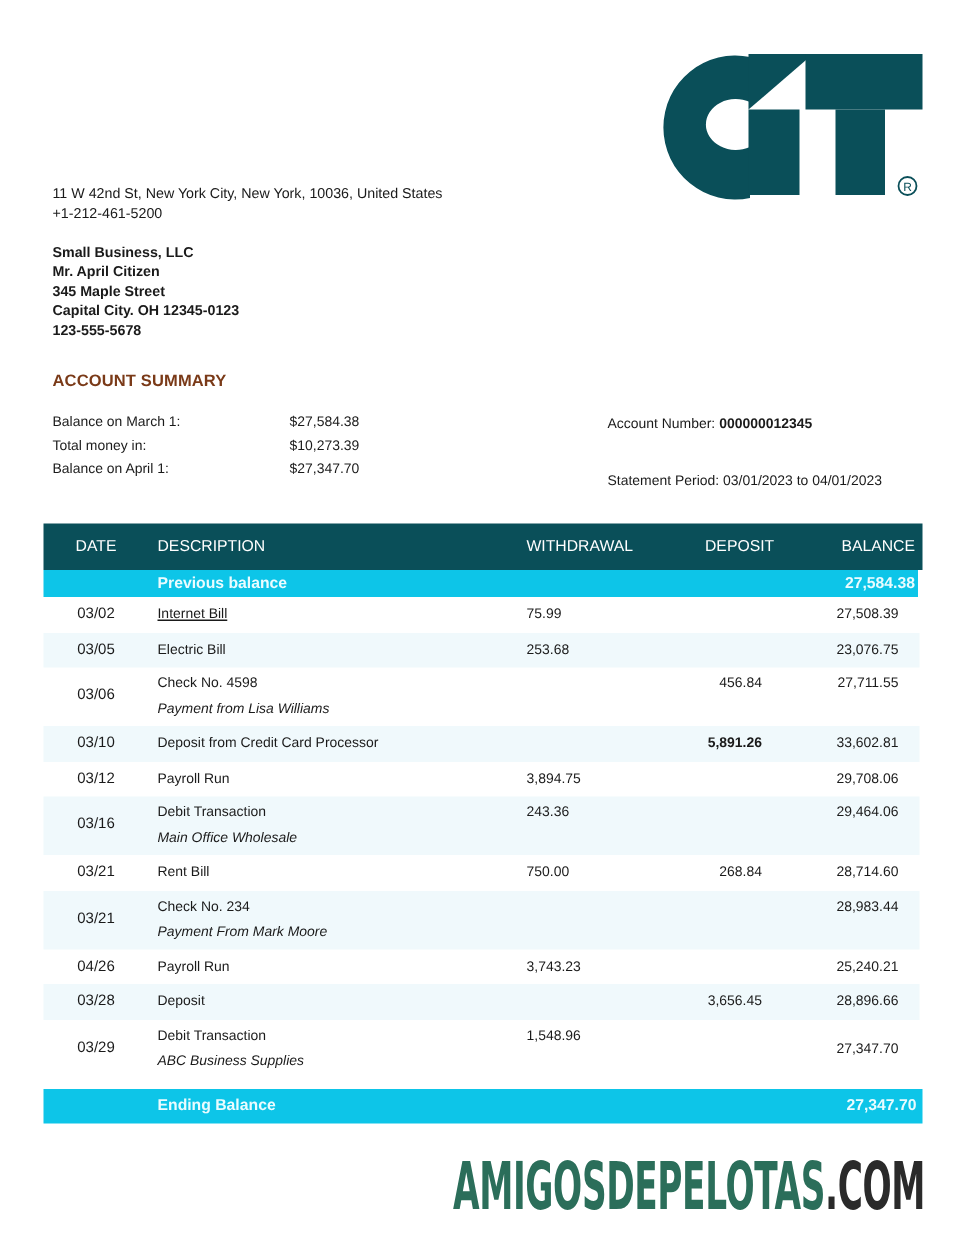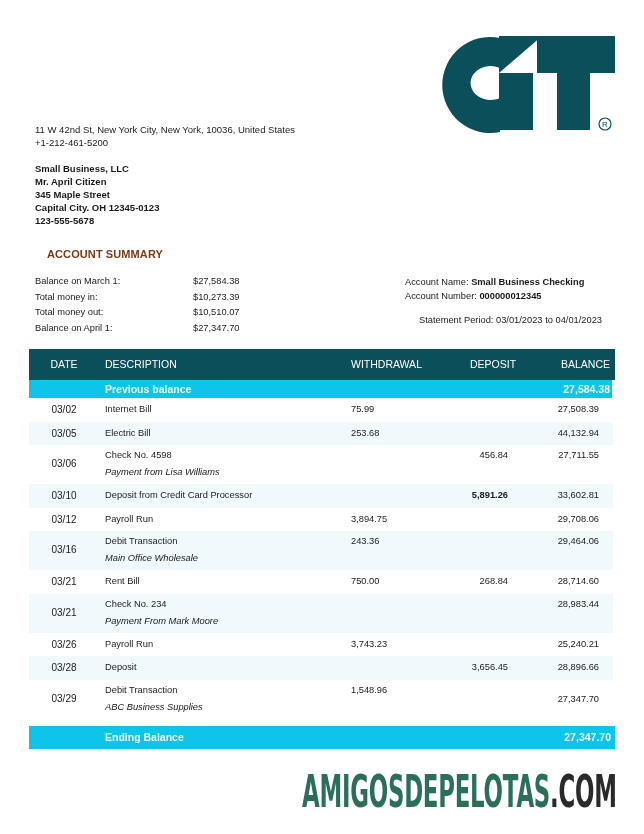--- a/index.html
+++ b/index.html
@@ -2,27 +2,27 @@
 <html><head>
 <meta charset="utf-8">
 <style>
   html, body { margin: 0; padding: 0; background: #ffffff; }
   body { width: 644px; height: 834px; position: relative; overflow: hidden;
          font-family: "Liberation Sans", "DejaVu Sans", sans-serif; color: #1a1a1a; }
   .abs { position: absolute; }
   .logo { left: 405px; top: 36px; width: 215px; height: 100px; }
   .bank-addr { left: 35px; top: 123px; font-size: 9.5px; line-height: 13px; }
   .cust { left: 35px; top: 162px; font-size: 9.5px; line-height: 13px; font-weight: bold; }
-  .summary-title { left: 35px; top: 248px; font-size: 11px; font-weight: bold; color: #7a3a18; letter-spacing: 0.1px; margin-left: 12px; }
+  .summary-title { left: 35px; top: 248px; font-size: 11px; font-weight: bold; color: #7a3a18; letter-spacing: 0.1px; }
   .summary { left: 35px; top: 274px; font-size: 9.3px; line-height: 15.5px; }
   .summary .row { display: flex; }
   .summary .lbl { width: 158px; }
   .acct { left: 405px; top: 276px; font-size: 9.3px; line-height: 13.5px; }
   .acct .val { font-weight: bold; }
-  .period { left: 405px; top: 315px; font-size: 9.3px; margin-left: 14px; }
+  .period { left: 405px; top: 315px; font-size: 9.3px; }
 
   .table { left: 29px; top: 349px; width: 586px; }
   .thead { height: 31px; background: #0a4f59; color: #ffffff; font-size: 10.5px; position: relative; }
   .thead span, .trow span, .tprev span { position: absolute; }
   .thead span { top: 9px; }
   .c-date { left: 0; width: 70px; text-align: center; }
   .c-desc { left: 76px; }
   .c-wd { left: 322px; }
   .c-dep-h { left: 441px; }
   .c-dep { right: 105px; text-align: right; }
@@ -82,31 +82,26 @@
 <div class="abs summary">
   <div class="row">
       <span class="lbl">Balance on March 1:</span>
       <span>$27,584.38</span>
     </div>
   <div class="row">
       <span class="lbl">Total money in:</span>
       <span>$10,273.39</span>
     </div>
   <div class="row">
-      <span class="lbl">Total money out:</span>
-      <span>$10,510.07</span>
-    </div>
-  <div class="row">
       <span class="lbl">Balance on April 1:</span>
       <span>$27,347.70</span>
     </div>
 </div>
 
 <div class="abs acct">
-  <div><span>Account Name:</span> <span class="val">Small Business Checking</span></div>
   <div><span>Account Number:</span> <span class="val">000000012345</span></div>
 </div>
 <div class="abs period">
   <span>Statement Period:</span> <span>03/01/2023 to 04/01/2023</span>
 </div>
 
 <div class="abs table">
   <div class="thead">
     <span class="c-date">DATE</span>
     <span class="c-desc">DESCRIPTION</span>
@@ -114,31 +109,31 @@
     <span class="c-dep-h">DEPOSIT</span>
     <span class="c-bal-h">BALANCE</span>
   </div>
   <div class="tprev">
     <span class="c-desc">Previous balance</span>
     <span class="c-bal">27,584.38</span>
   </div>
   <div id="rows">
       <div class="trow" style="height: 23.5px;">
         <span class="c-date" style="top: 6px;">03/02</span>
-        <span class="c-desc" style="top: 6px;">Internet Bill</span>
+        <span class="c-desc" style="top: 6px; text-decoration: underline;">Internet Bill</span>
         <span class="c-wd" style="top: 6px;">75.99</span>
         <span class="c-dep" style="top: 6px;"></span>
         <span class="c-bal" style="top: 6px;">27,508.39</span>
       </div>
       <div class="trow alt" style="height: 23.5px;">
         <span class="c-date" style="top: 6px;">03/05</span>
         <span class="c-desc" style="top: 6px;">Electric Bill</span>
         <span class="c-wd" style="top: 6px;">253.68</span>
         <span class="c-dep" style="top: 6px;"></span>
-        <span class="c-bal" style="top: 6px;">44,132.94</span>
+        <span class="c-bal" style="top: 6px;">23,076.75</span>
       </div>
       <div class="trow" style="height: 39px;">
         <span class="c-date" style="top: 13px;">03/06</span>
         <span class="c-desc" style="top: 5px;">Check No. 4598</span>
         <span class="c-wd" style="top: 5px;"></span>
         <span class="c-dep" style="top: 5px;">456.84</span>
         <span class="c-bal" style="top: 5px;">27,711.55</span>
         <span class="c-desc sub" style="top: 22px;">Payment from Lisa Williams</span>
       </div>
       <div class="trow alt" style="height: 23.5px;">
@@ -172,21 +167,21 @@
       </div>
       <div class="trow alt" style="height: 39px;">
         <span class="c-date" style="top: 13px;">03/21</span>
         <span class="c-desc" style="top: 5px;">Check No. 234</span>
         <span class="c-wd" style="top: 5px;"></span>
         <span class="c-dep" style="top: 5px;"></span>
         <span class="c-bal" style="top: 5px;">28,983.44</span>
         <span class="c-desc sub" style="top: 22px; text-align: center;">Payment From Mark Moore</span>
       </div>
       <div class="trow" style="height: 23.5px;">
-        <span class="c-date" style="top: 6px;">03/26</span>
+        <span class="c-date" style="top: 6px;">04/26</span>
         <span class="c-desc" style="top: 6px;">Payroll Run</span>
         <span class="c-wd" style="top: 6px;">3,743.23</span>
         <span class="c-dep" style="top: 6px;"></span>
         <span class="c-bal" style="top: 6px;">25,240.21</span>
       </div>
       <div class="trow alt" style="height: 23.5px;">
         <span class="c-date" style="top: 6px;">03/28</span>
         <span class="c-desc" style="top: 6px;">Deposit</span>
         <span class="c-wd" style="top: 6px;"></span>
         <span class="c-dep" style="top: 6px;">3,656.45</span>

